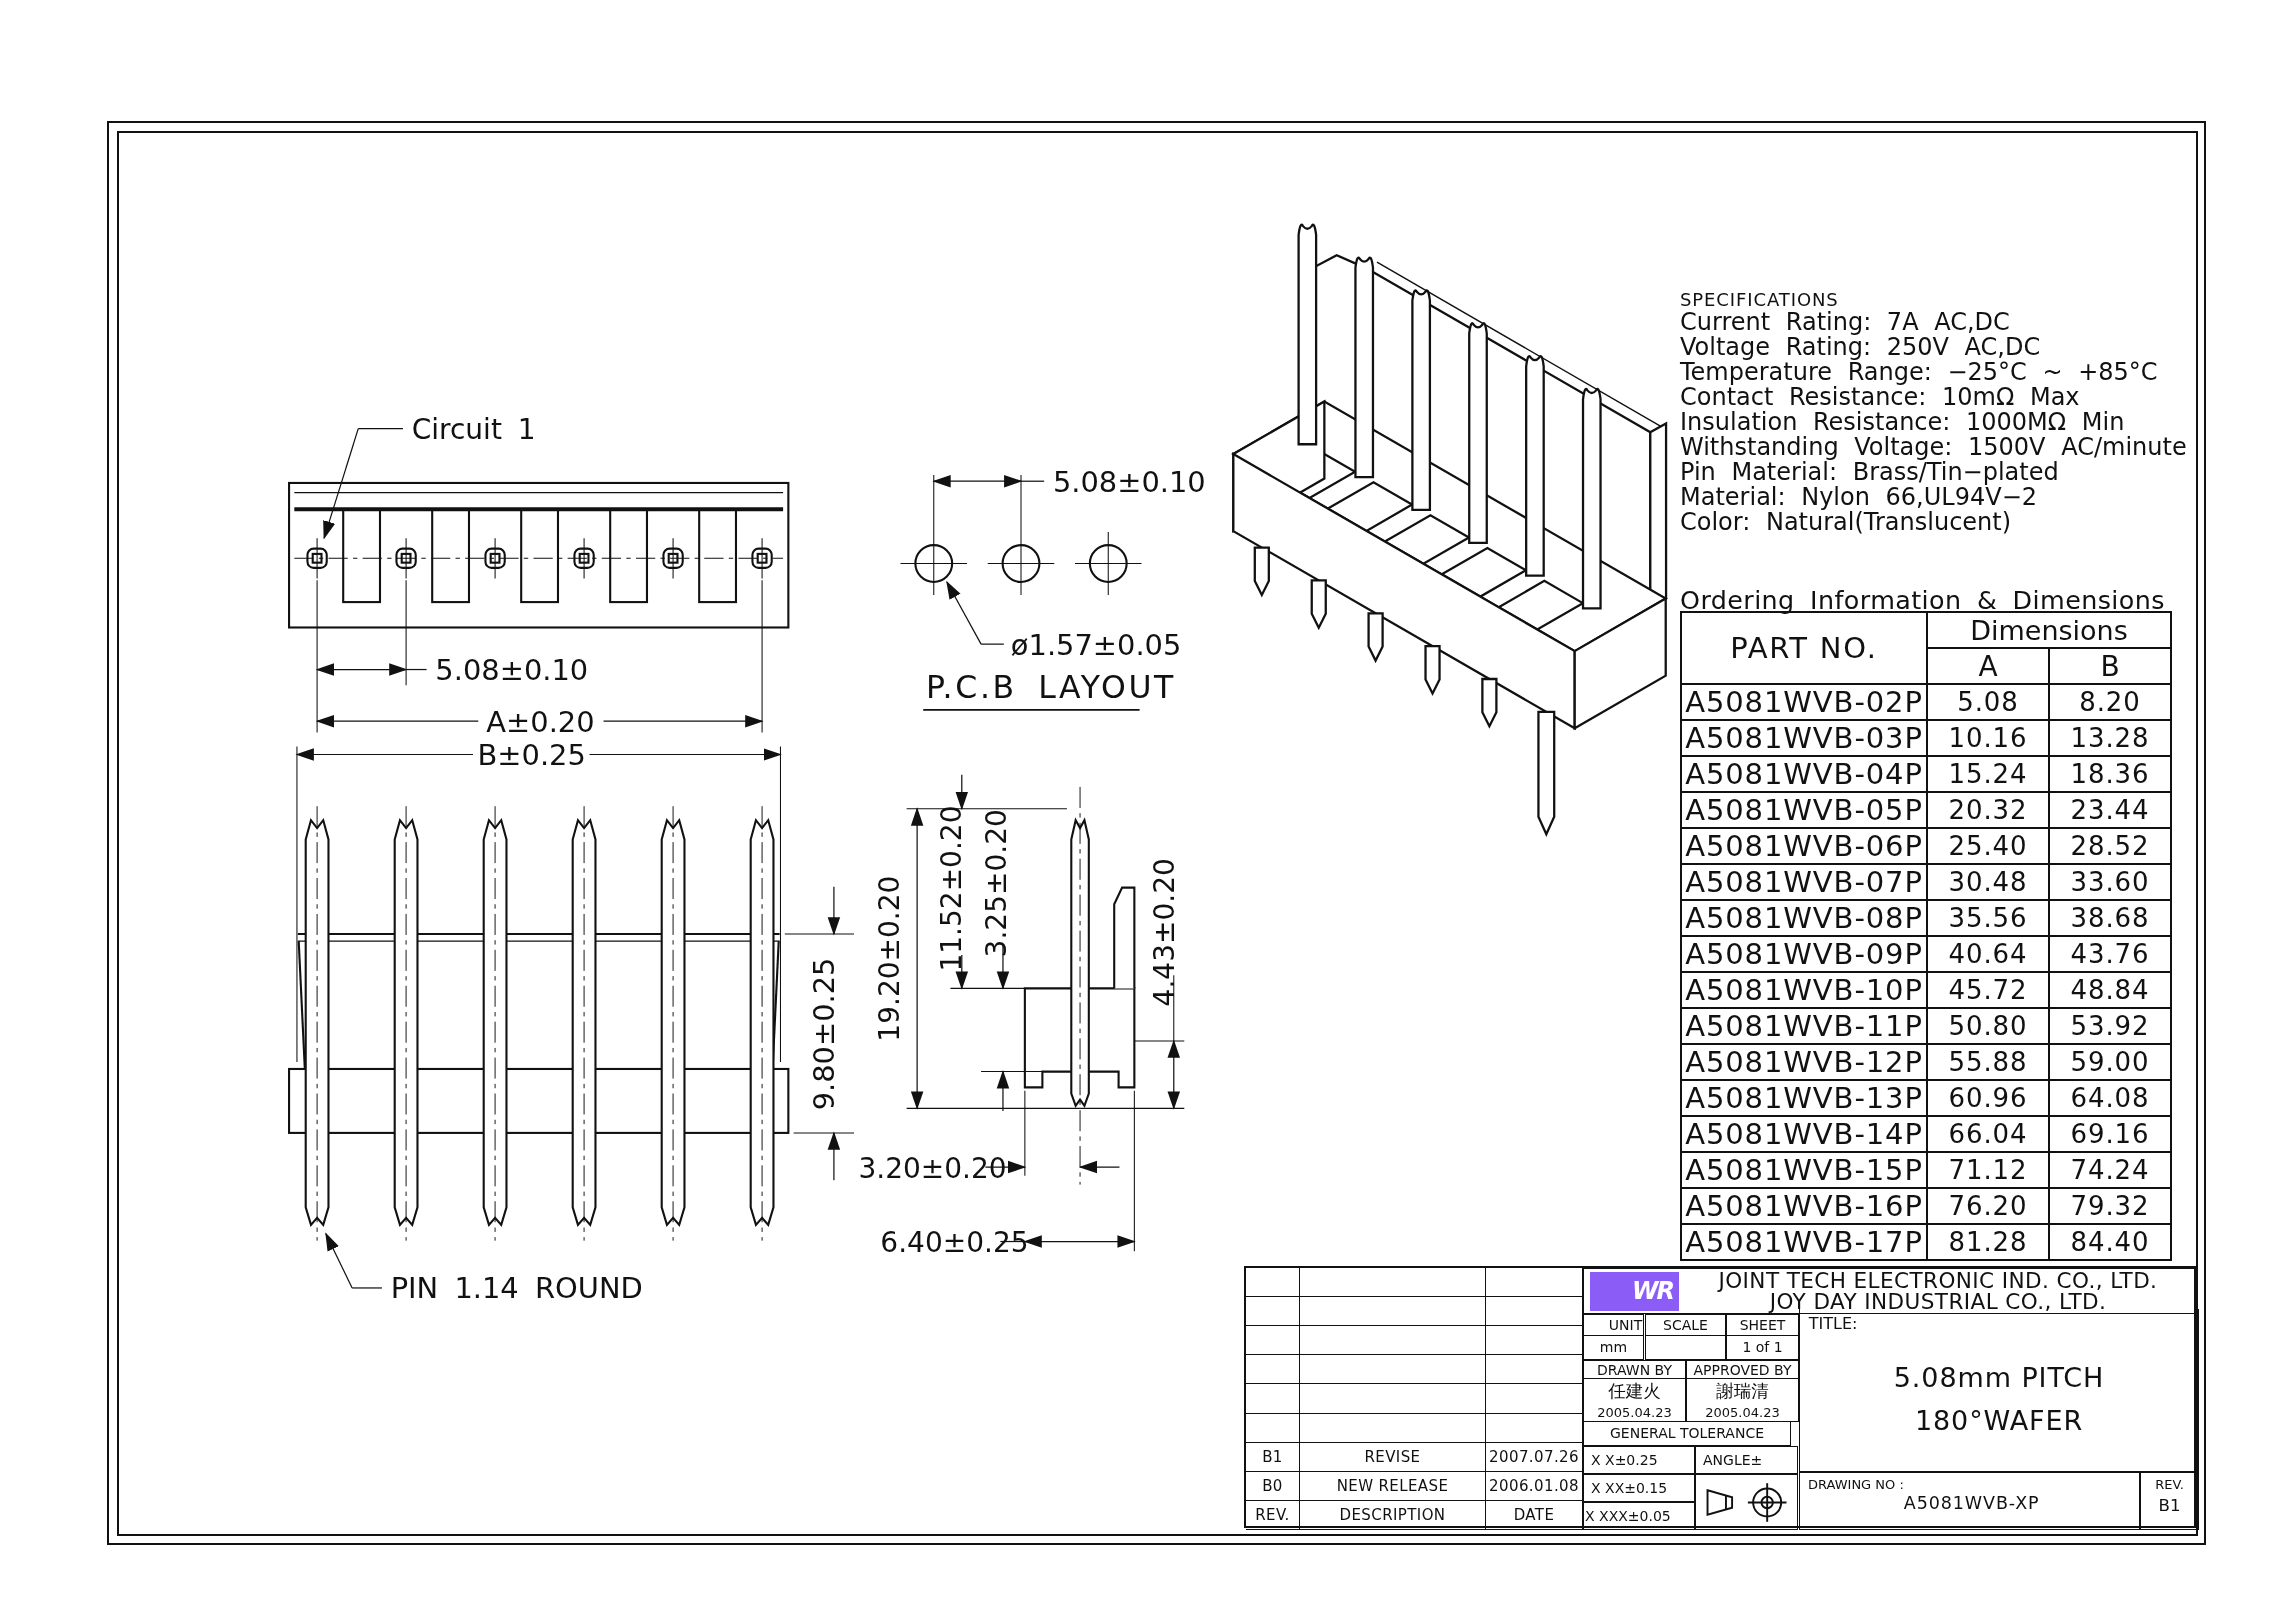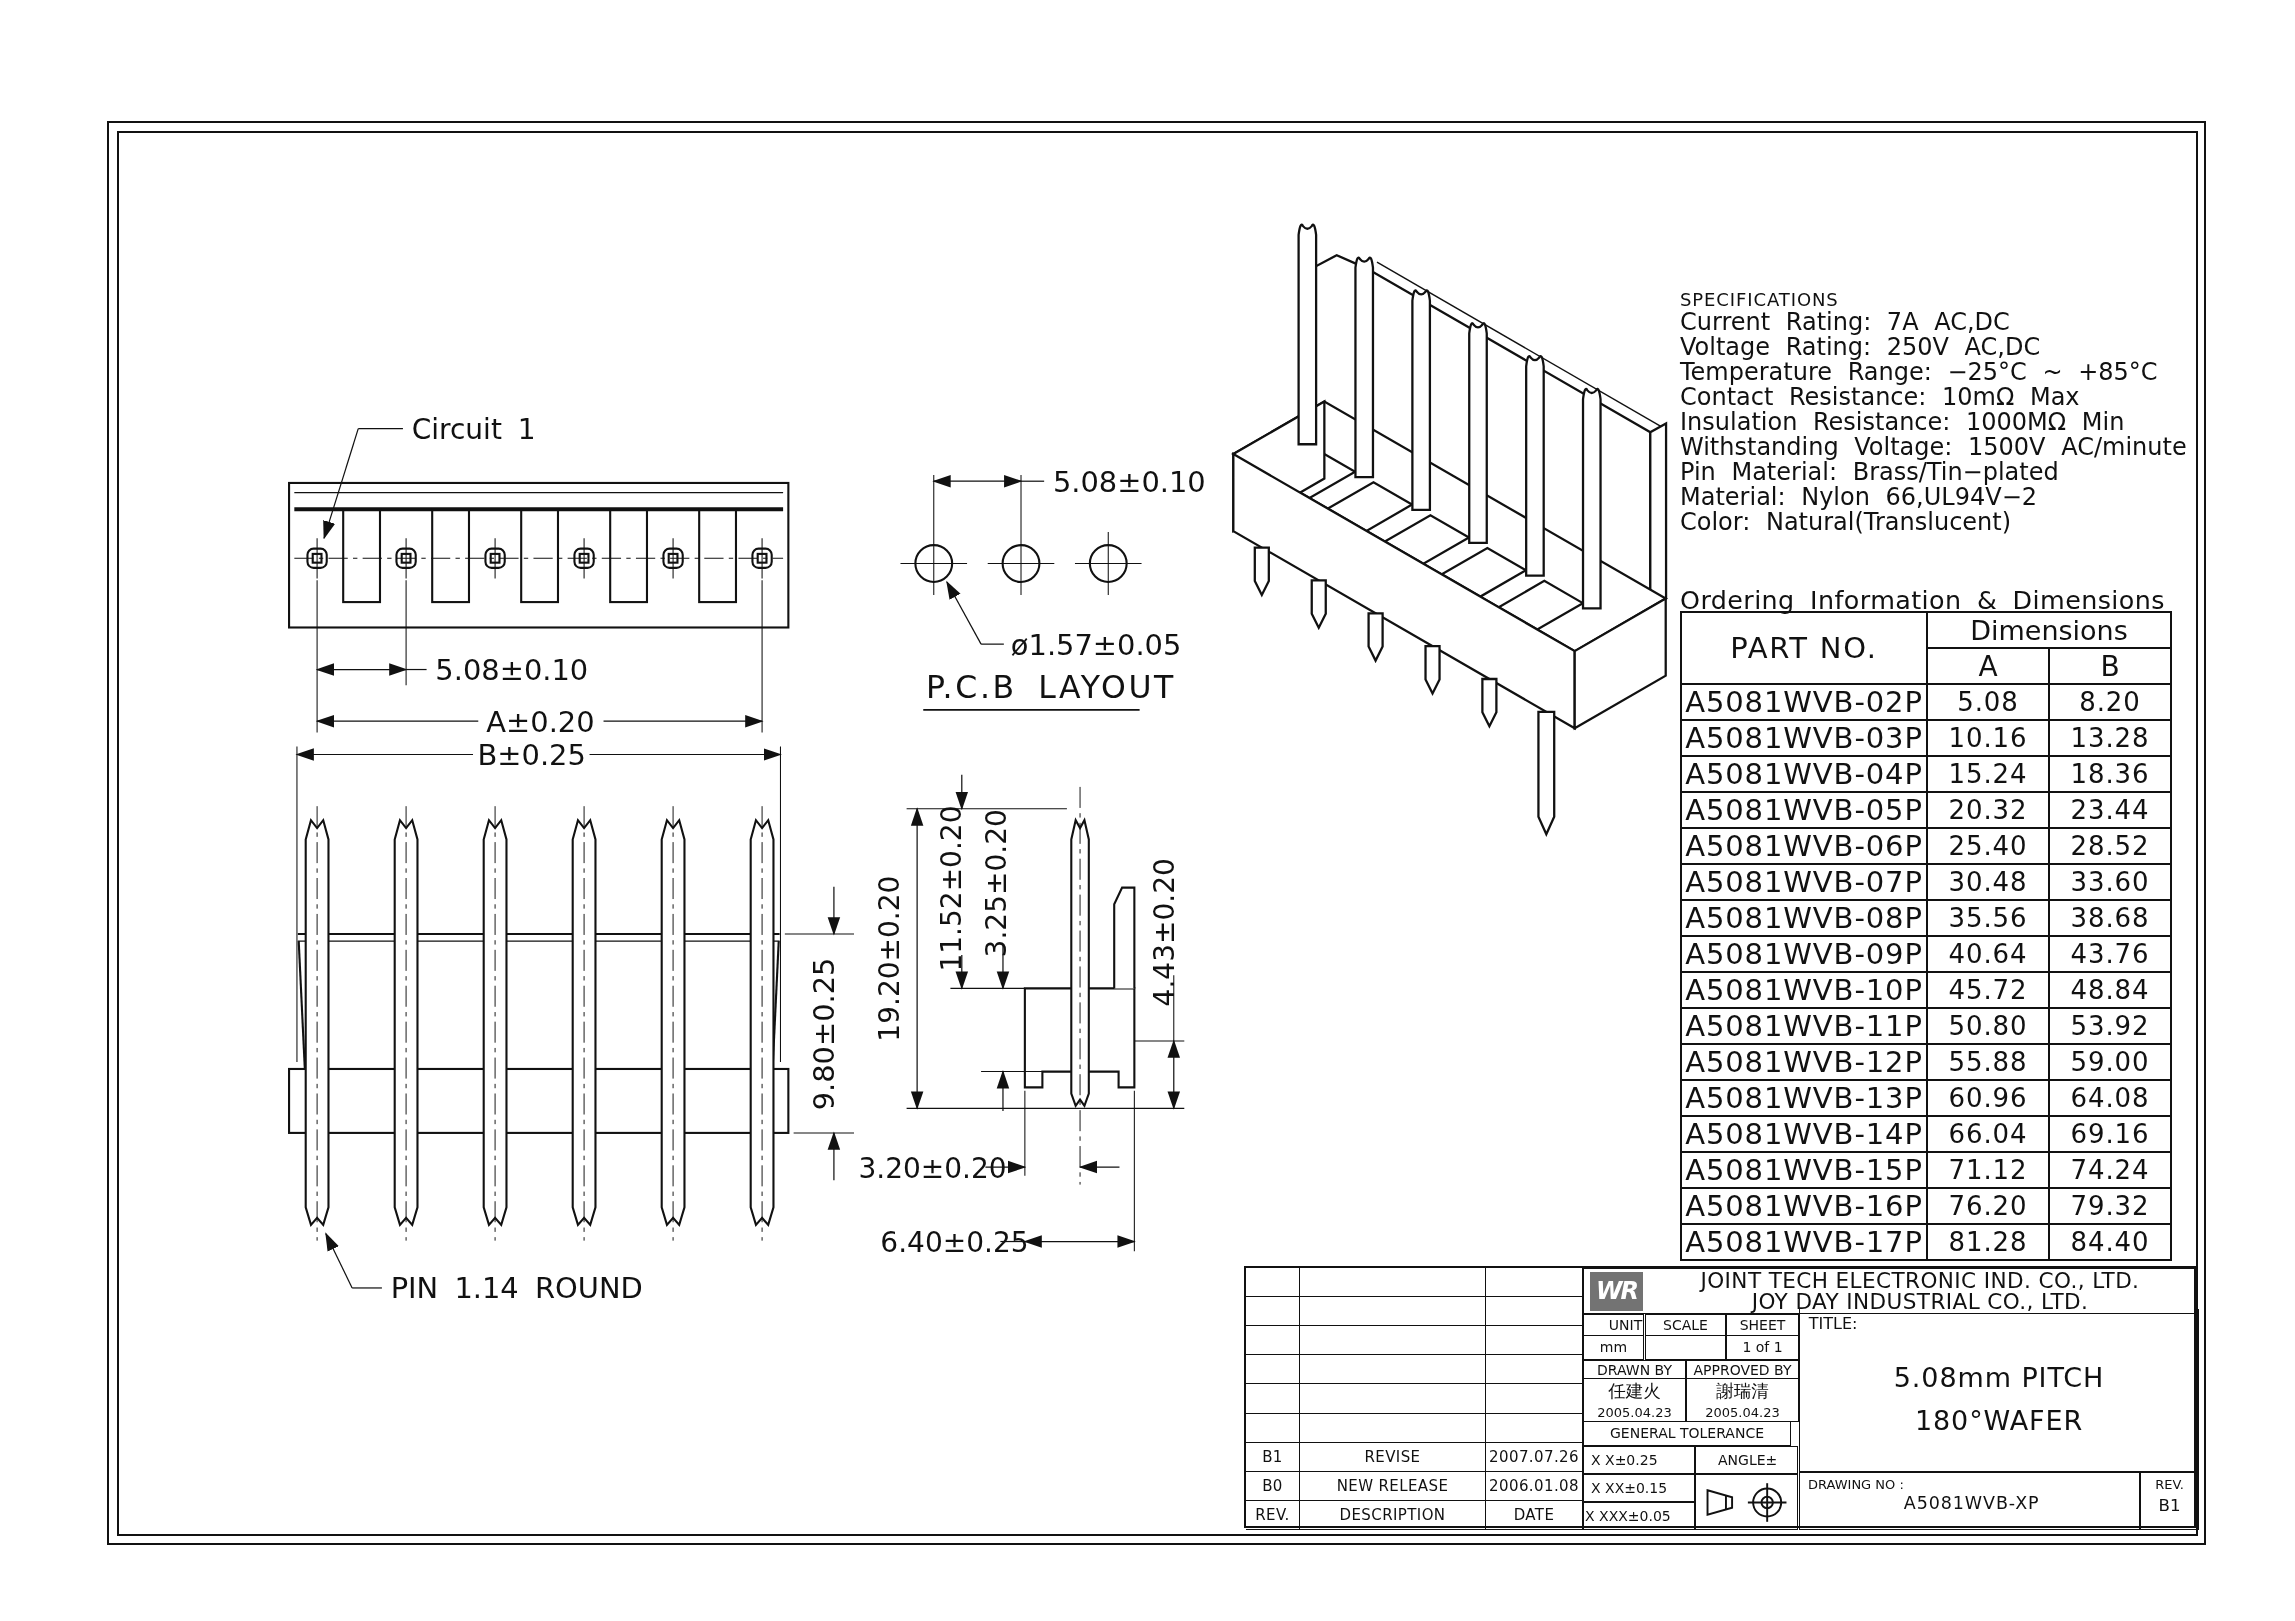--- a/index.html
+++ b/index.html
@@ -22,23 +22,23 @@
   
   #tb{position:absolute;left:1244px;top:1266px;width:952px;height:262px;border:2.6px solid #111;box-sizing:border-box;}
   .c{position:absolute;border:1.2px solid #111;box-sizing:border-box;display:flex;
      align-items:center;justify-content:center;white-space:nowrap;}
   #revgrid{position:absolute;left:0;top:0;width:337px;height:262px;display:grid;
      grid-template-columns:54px 186px 97px;grid-template-rows:repeat(9,1fr);}
   #revgrid span{border-right:1.2px solid #111;border-bottom:1.2px solid #111;display:flex;
      align-items:center;justify-content:center;font-size:15px;letter-spacing:0.4px;}
   #banner{position:absolute;left:337px;top:0;width:615px;height:46px;border:1.2px solid #111;
      box-sizing:border-box;display:flex;align-items:center;}
-  #logo{width:53px;height:39px;background:#737373;color:#fff;margin-left:6.1px;flex:0 0 auto;
+  #logo{width:53px;height:39px;background:#8b5cf6;color:#fff;margin-left:6.1px;flex:0 0 auto;
      display:flex;align-items:center;justify-content:center;font-weight:bold;font-style:italic;
-     font-size:24px;letter-spacing:-1.8px;}
+     font-size:24px;letter-spacing:-1.8px;padding-left:36px;}
   #coname{flex:1;text-align:center;font-size:22px;line-height:21px;letter-spacing:0.4px;transform:scaleX(.98);}
   .small{font-size:14px;} .tiny{font-size:13px;}
   .sig{font-size:17.5px;}
   #bigtitle{position:absolute;left:553px;top:61px;width:400px;height:140px;display:flex;
      flex-direction:column;align-items:center;justify-content:center;gap:12.3px;font-size:27px;letter-spacing:0.9px;}
 </style>
 </head>
 <body>
 
 <div id="sheet">
@@ -414,21 +414,21 @@
     <div class="c small" style="left:440px;top:92px;width:113px;height:19px;">APPROVED BY</div>
     <div class="c sig" style="left:337px;top:111px;width:103px;height:24.5px;border-top:none;border-bottom:none;">任建火</div>
     <div class="c sig" style="left:440px;top:111px;width:113px;height:24.5px;border-top:none;border-bottom:none;">謝瑞清</div>
     <div class="c tiny" style="left:337px;top:136px;width:103px;height:17.5px;border-top:none;">2005.04.23</div>
     <div class="c tiny" style="left:440px;top:136px;width:113px;height:17.5px;border-top:none;">2005.04.23</div>
 
     <div class="c small" style="left:337px;top:153px;width:208px;height:24.5px;">GENERAL TOLERANCE</div>
     <div class="c small" style="left:337px;top:178px;width:112px;height:28px;justify-content:flex-start;padding-left:7px;">X X±0.25</div>
     <div class="c small" style="left:337px;top:206px;width:112px;height:28px;justify-content:flex-start;padding-left:7px;">X XX±0.15</div>
     <div class="c small" style="left:337px;top:234px;width:112px;height:28px;justify-content:flex-start;padding-left:1px;">X XXX±0.05</div>
-    <div class="c small" style="left:449px;top:178px;width:103px;height:28px;justify-content:flex-start;padding-left:22px;">ANGLE±</div>
+    <div class="c small" style="left:449px;top:178px;width:103px;height:28px;justify-content:flex-start;padding-left:7px;">ANGLE±</div>
     <div class="c" style="left:449px;top:206px;width:103px;height:56px;">
       <svg width="100" height="53" viewBox="0 0 114 60" fill="none" stroke="#111" stroke-width="2.2">
         <polygon points="12,16 40,24 40,36 12,44"></polygon>
         <line x1="33" y1="22" x2="33" y2="38"></line>
         <circle cx="80" cy="30" r="16"></circle>
           <circle cx="80" cy="30" r="6.5"></circle>
         <line x1="58" y1="30" x2="102" y2="30"></line>
           <line x1="80" y1="8" x2="80" y2="52"></line>
       </svg>
     </div>

